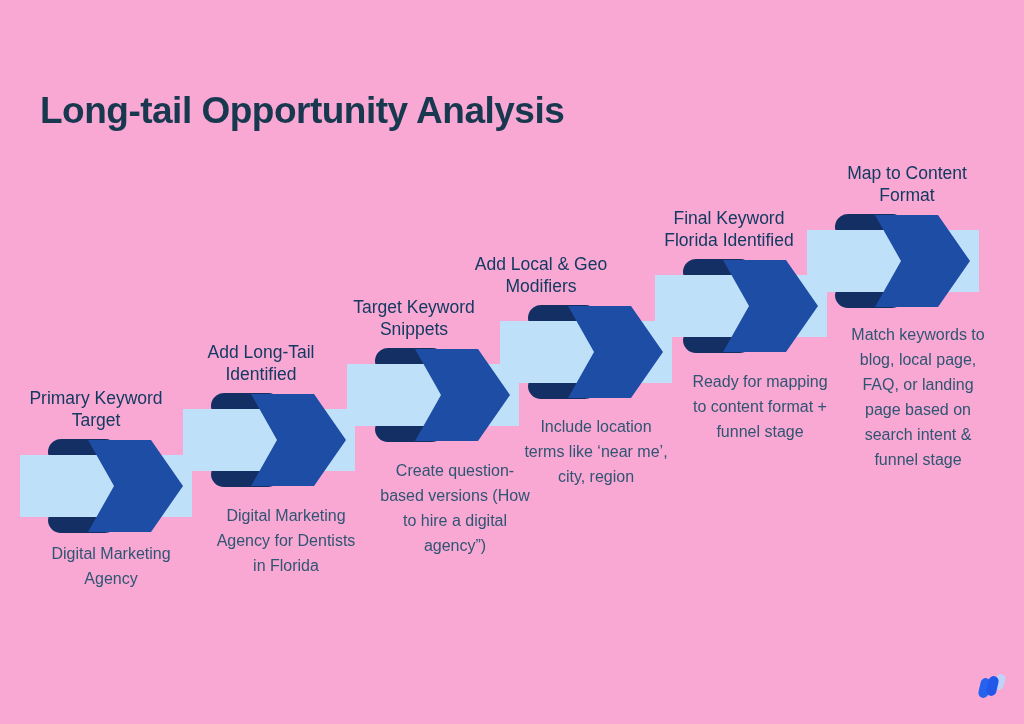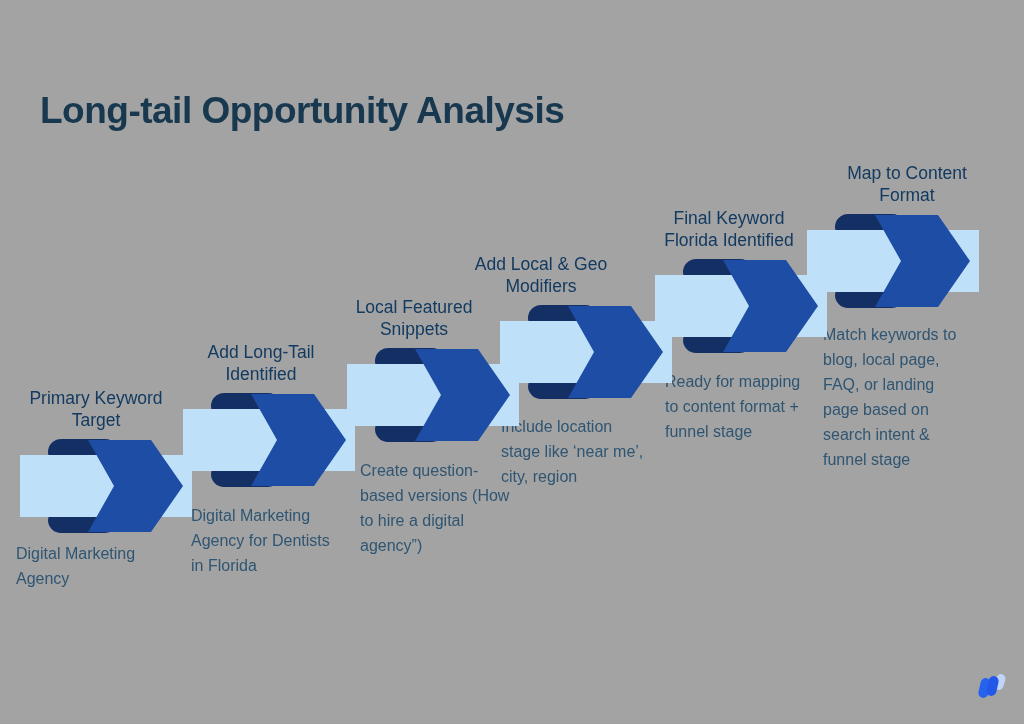--- a/index.html
+++ b/index.html
@@ -1,19 +1,19 @@
 <!DOCTYPE html>
 <html><head>
 <meta charset="utf-8">
 <style>
   html,body{margin:0;padding:0;background:#ffffff;}
   #canvas{
     position:relative;
     width:1024px;height:724px;
-    background:#a3a3a3;
+    background:#f9a8d4;
     overflow:hidden;
     font-family:"Liberation Sans", sans-serif;
   }
   .page-title{
     position:absolute;
     left:40px;top:90px;
     font-size:37px;
     font-weight:700;
     letter-spacing:-0.5px;
     color:#17384F;
@@ -24,21 +24,21 @@
     text-align:center;
     font-size:17.5px;
     font-weight:400;
     line-height:22px;
     color:#133A60;
     white-space:pre-line;
   }
   .step-desc{
     position:absolute;
     width:190px;
-    text-align:left;
+    text-align:center;
     font-size:16px;
     font-weight:400;
     line-height:25px;
     color:#2F5572;
     white-space:pre-line;
   }
   .band{
     position:absolute;
     width:172px;height:62px;
     background:#BFE0F9;
@@ -88,21 +88,21 @@
     <svg class="navy-chev" style="left:211px;top:393px" width="100" height="94">
         <path d="M13,13 H57 L80,47 L57,81 H13 L36,47 Z" fill="#142F64" stroke="#142F64" stroke-width="26" stroke-linejoin="round"></path>
       </svg>
     <div class="bright-chev" style="left:251px;top:394px"></div>
     <div class="step-desc" style="left:191px;top:503px">Digital Marketing
 Agency for Dentists
 in Florida</div>
   </div>
 
   <div>
-    <div class="step-heading" style="left:319px;top:296px">Local Featured
+    <div class="step-heading" style="left:319px;top:296px">Target Keyword
 Snippets</div>
     <div class="band" style="left:347px;top:364px"></div>
     <svg class="navy-chev" style="left:375px;top:348px" width="100" height="94">
         <path d="M13,13 H57 L80,47 L57,81 H13 L36,47 Z" fill="#142F64" stroke="#142F64" stroke-width="26" stroke-linejoin="round"></path>
       </svg>
     <div class="bright-chev" style="left:415px;top:349px"></div>
     <div class="step-desc" style="left:360px;top:458px">Create question-
 based versions (How
 to hire a digital
 agency”)</div>
@@ -110,21 +110,21 @@
 
   <div>
     <div class="step-heading" style="left:446px;top:253px">Add Local &amp; Geo
 Modifiers</div>
     <div class="band" style="left:500px;top:321px"></div>
     <svg class="navy-chev" style="left:528px;top:305px" width="100" height="94">
         <path d="M13,13 H57 L80,47 L57,81 H13 L36,47 Z" fill="#142F64" stroke="#142F64" stroke-width="26" stroke-linejoin="round"></path>
       </svg>
     <div class="bright-chev" style="left:568px;top:306px"></div>
     <div class="step-desc" style="left:501px;top:414px">Include location
-stage like ‘near me’,
+terms like ‘near me’,
 city, region</div>
   </div>
 
   <div>
     <div class="step-heading" style="left:634px;top:207px">Final Keyword
 Florida Identified</div>
     <div class="band" style="left:655px;top:275px"></div>
     <svg class="navy-chev" style="left:683px;top:259px" width="100" height="94">
         <path d="M13,13 H57 L80,47 L57,81 H13 L36,47 Z" fill="#142F64" stroke="#142F64" stroke-width="26" stroke-linejoin="round"></path>
       </svg>

